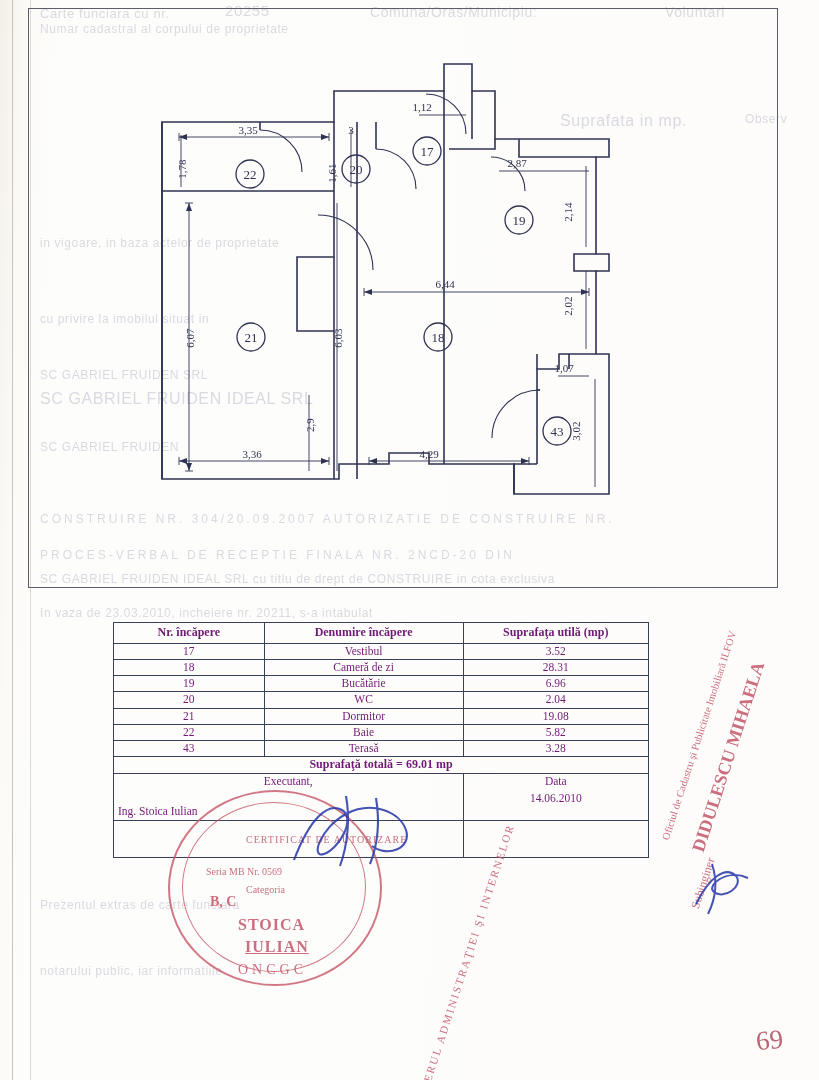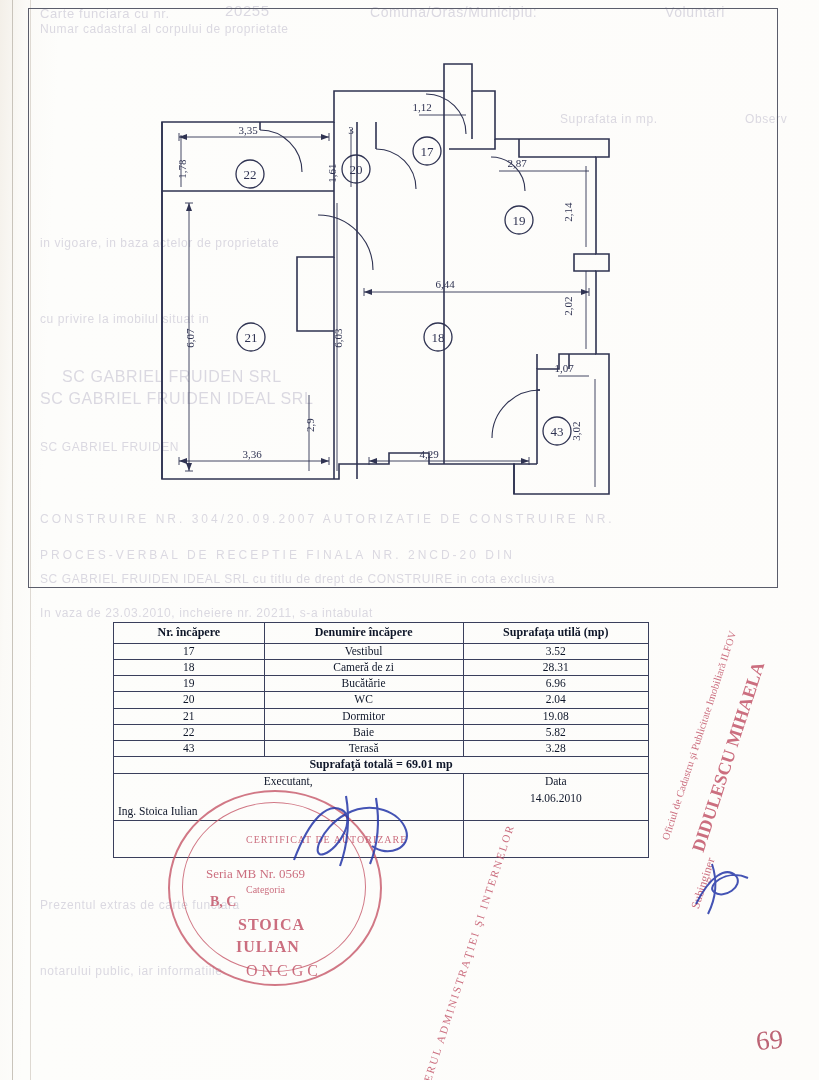--- a/index.html
+++ b/index.html
@@ -73,21 +73,21 @@
     left: 113px;
     top: 622px;
     width: 536px;
     height: 272px;
   }
 
   .tbl {
     border-collapse: collapse;
     width: 536px;
     font-family: "Liberation Serif", serif;
-    color: #0f172a;
+    color: #701a75;
   }
   .tbl td, .tbl th {
     border: 1px solid #3a3f5c;
     font-size: 11.5px;
     text-align: center;
     padding: 1px 2px;
     line-height: 1.15;
     font-weight: normal;
   }
   .tbl th {
@@ -187,25 +187,25 @@
 
 <div id="scan"></div>
 <div class="edge-line"></div>
 <div class="edge-line2"></div>
 
 <div class="bleed" style="left:40px;  top:6px;  font-size:13px;">Carte funciara cu nr.</div>
 <div class="bleed" style="left:225px; top:2px;  font-size:15px;">20255</div>
 <div class="bleed" style="left:370px; top:4px;  font-size:14px;">Comuna/Oras/Municipiu:</div>
 <div class="bleed" style="left:665px; top:4px;  font-size:14px;">Voluntari</div>
 <div class="bleed" style="left:40px;  top:22px; font-size:12px;">Numar cadastral al corpului de proprietate</div>
-<div class="bleed" style="left:560px; top:112px;font-size:12px;">Suprafata in mp.</div>
+<div class="bleed" style="left:560px; top:112px;font-size:16px;">Suprafata in mp.</div>
 <div class="bleed" style="left:745px; top:112px;font-size:12px;">Observ</div>
 <div class="bleed" style="left:40px;  top:236px;font-size:12px;">in vigoare, in baza actelor de proprietate</div>
 <div class="bleed" style="left:40px;  top:312px;font-size:12px;">cu privire la imobilul situat in</div>
-<div class="bleed" style="left:40px;  top:368px;font-size:16px;margin-left:22px;">SC GABRIEL FRUIDEN SRL</div>
+<div class="bleed" style="left:40px;  top:368px;font-size:12px;">SC GABRIEL FRUIDEN SRL</div>
 <div class="bleed" style="left:40px;  top:390px;font-size:16px;">SC GABRIEL FRUIDEN IDEAL SRL</div>
 <div class="bleed" style="left:40px;  top:440px;font-size:12px;">SC GABRIEL FRUIDEN</div>
 <div class="bleed" style="left:40px;  top:512px;font-size:12px;letter-spacing:3px;">CONSTRUIRE NR. 304/20.09.2007 AUTORIZATIE DE CONSTRUIRE NR.</div>
 <div class="bleed" style="left:40px;  top:548px;font-size:12px;letter-spacing:3px;">PROCES-VERBAL DE RECEPTIE FINALA NR. 2NCD-20 DIN</div>
 <div class="bleed" style="left:40px;  top:572px;font-size:12px;">SC GABRIEL FRUIDEN IDEAL SRL cu titlu de drept de CONSTRUIRE in cota exclusiva</div>
 <div class="bleed" style="left:40px;  top:606px;font-size:12px;">In vaza de 23.03.2010, incheiere nr. 20211, s-a intabulat</div>
 <div class="bleed" style="left:40px;  top:898px;font-size:12px;">Prezentul extras de carte funciara</div>
 <div class="bleed" style="left:40px;  top:964px;font-size:12px;">notarului public, iar informatiile</div>
 
 <div id="plan-frame">
@@ -396,26 +396,26 @@
       </tr>
     </tbody>
   </table>
 </div>
 
 <div class="stamp-round"></div>
 <div class="stamp-round inner"></div>
 
 <div class="stamp-arc-l" style="left:190px; top:818px; transform:rotate(-72deg); transform-origin: right center;">MINISTERUL ADMINISTRAŢIEI ŞI INTERNELOR</div>
 <div class="stamp-text" style="left:246px; top:834px; font-size:10px; letter-spacing:1px;">CERTIFICAT DE AUTORIZARE</div>
-<div class="stamp-text" style="left:206px; top:866px; font-size:13px;font-family:Liberation Serif, serif;">Seria MB Nr. 0569</div>
+<div class="stamp-text" style="left:206px; top:866px; font-size:10px;font-family:Liberation Serif, serif;">Seria MB Nr. 0569</div>
 <div class="stamp-text" style="left:246px; top:884px; font-size:10px;">Categoria</div>
 <div class="stamp-text" style="left:210px; top:894px; font-size:14px; font-weight:bold;">B, C</div>
 <div class="stamp-text" style="left:238px; top:916px; font-size:16px; font-weight:bold; letter-spacing:1px;">STOICA</div>
-<div class="stamp-text" style="left:236px; top:938px; font-size:16px; font-weight:bold; letter-spacing:1px;">IULIAN</div>
-<div class="stamp-text" style="left:246px; top:962px; font-size:16px; letter-spacing:4px;">ONCGC</div>
+<div class="stamp-text" style="left:245px; top:938px; font-size:16px; font-weight:bold; letter-spacing:1px;text-decoration:underline;">IULIAN</div>
+<div class="stamp-text" style="left:238px; top:962px; font-size:14px; letter-spacing:4px;">ONCGC</div>
 
 <svg class="sig-scribble" style="left:280px; top:788px;" width="160" height="90">
   <g fill="none" stroke="#2436a8" stroke-width="2.1" opacity=".85">
     <path d="M14 72 C30 30, 48 14, 62 22 C76 30, 60 60, 44 66 C30 71, 40 40, 66 26 C92 12, 120 24, 126 42 C132 60, 108 70, 92 58"></path>
     <path d="M66 8 C70 30, 68 56, 60 78"></path>
     <path d="M96 10 C100 34, 98 56, 90 76"></path>
   </g>
 </svg>
 
 <div class="right-stamp" style="left:660px; top:838px; font-size:10.5px; transform:rotate(-72deg); transform-origin:left top;">Oficiul de Cadastru şi Publicitate Imobiliară ILFOV</div>

